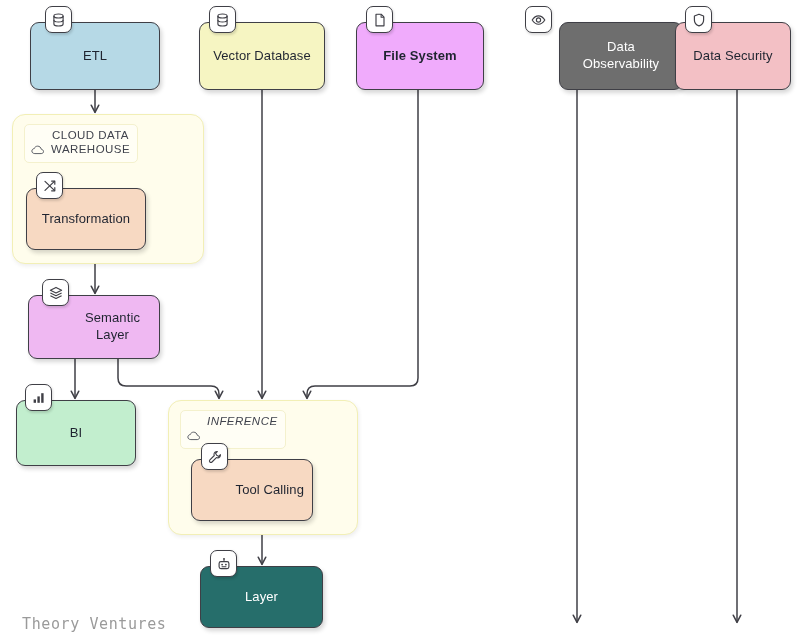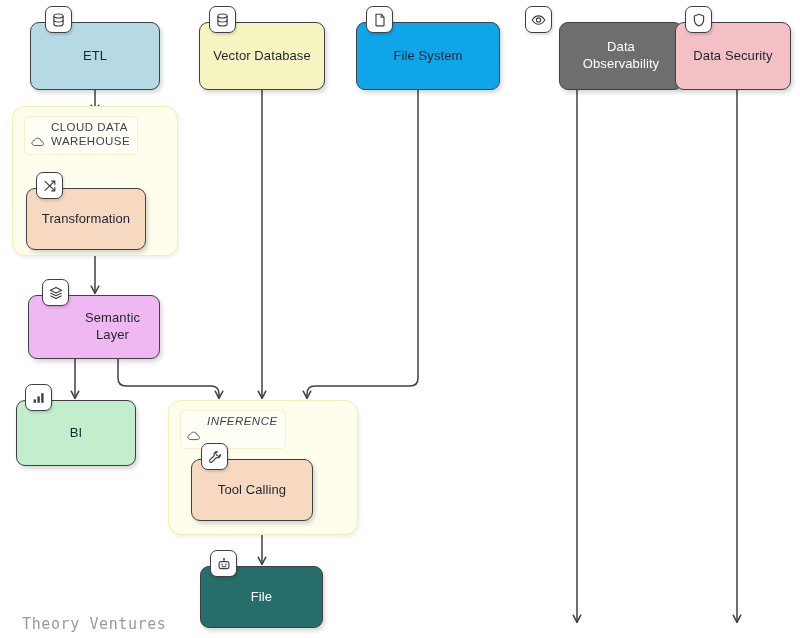--- a/index.html
+++ b/index.html
@@ -136,21 +136,21 @@
       <path d="M418,90 L418,378 Q418,386 410,386 L315,386 Q307,386 307,394 L307,398" marker-end="url(#ah)"></path>
 
       <path d="M262,535 L262,564" marker-end="url(#ah)"></path>
 
       <path d="M577,90 L577,622" marker-end="url(#ah)"></path>
 
       <path d="M737,90 L737,622" marker-end="url(#ah)"></path>
     </g>
   </svg>
 
-  <div class="group" style="left:12px; top:106px; width:166px; height:150px;">
+  <div class="group" style="left:12px; top:114px; width:192px; height:150px;text-align:center;">
     <div class="group-title">
       <span class="cloud-ic">
         <svg width="14" height="10" viewBox="0 0 16 11">
           <path d="M4.4,9.6 C2.3,9.6 1,8.3 1,6.7 C1,5.2 2.2,4 3.7,3.9 C4.2,2.2 5.8,1.1 7.6,1.1 C9.7,1.1 11.4,2.6 11.7,4.6 C13.2,4.8 14.3,6 14.3,7.3 C14.3,8.6 13.2,9.6 11.7,9.6 Z" fill="none" stroke="#50535c" stroke-width="1.05" stroke-linejoin="round"></path>
         </svg>
       </span>
       <span>CLOUD DATA
 WAREHOUSE</span>
     </div>
   </div>
@@ -181,21 +181,21 @@
     <span class="label">Vector Database</span>
   </div>
   <div class="badge" style="left:209px; top:6px;">
     <svg width="13" height="14" viewBox="0 0 13 14">
       <ellipse cx="6.5" cy="3" rx="4.6" ry="2" fill="none" stroke="#3f3f46" stroke-width="1.15"></ellipse>
       <path d="M1.9,3 V11 C1.9,12.1 3.9,13 6.5,13 C9.1,13 11.1,12.1 11.1,11 V3" fill="none" stroke="#3f3f46" stroke-width="1.15"></path>
       <path d="M1.9,7 C1.9,8.1 3.9,9 6.5,9 C9.1,9 11.1,8.1 11.1,7" fill="none" stroke="#3f3f46" stroke-width="1.05"></path>
     </svg>
   </div>
 
-  <div class="node" style="left:356px; top:22px; width:144px; height:68px; background:#0ea5e9;">
+  <div class="node" style="left:356px; top:22px; width:128px; height:68px; background:#f0abfc;font-weight:bold;">
     <span class="label">File System</span>
   </div>
   <div class="badge" style="left:366px; top:6px;">
     <svg width="12" height="14" viewBox="0 0 12 14">
       <path d="M2,1.2 H7.2 L10,4.2 V12.8 H2 Z" fill="none" stroke="#3f3f46" stroke-width="1.15" stroke-linejoin="round"></path>
       <path d="M7.1,1.3 V4.3 H10" fill="none" stroke="#3f3f46" stroke-width="1.05" stroke-linejoin="round"></path>
     </svg>
   </div>
 
   <div class="node" style="left:515px; top:22px; width:124px; height:68px; background:#6e6e6e; color:#ffffff;margin-left:44px;">
@@ -245,31 +245,31 @@
     <span class="label">BI</span>
   </div>
   <div class="badge" style="left:25px; top:384px;">
     <svg width="13" height="13" viewBox="0 0 13 13">
       <rect x="1.6" y="8.4" width="2.4" height="3.4" fill="#3f3f46"></rect>
       <rect x="5.4" y="5.4" width="2.4" height="6.4" fill="#3f3f46"></rect>
       <rect x="9.2" y="2.2" width="2.4" height="9.6" fill="#3f3f46"></rect>
     </svg>
   </div>
 
-  <div class="node" style="left:191px; top:459px; width:122px; height:62px; background:#f7d9c2;">
+  <div class="node" style="left:191px; top:459px; width:122px; height:62px; background:#f7d9c2;justify-content:flex-end;">
     <span class="label">Tool Calling</span>
   </div>
   <div class="badge" style="left:201px; top:443px;">
     <svg width="14" height="14" viewBox="0 0 14 14">
       <path d="M9.3,1.5 C7.6,1.2 6,2.5 6,4.2 C6,4.7 6.1,5.1 6.3,5.5 L1.9,9.9 C1.3,10.5 1.3,11.4 1.9,12 C2.5,12.6 3.4,12.6 4,12 L8.4,7.6 C8.8,7.8 9.2,7.9 9.7,7.9 C11.4,7.9 12.7,6.3 12.4,4.6 L10.6,6.4 L8.7,5.2 L7.5,3.3 Z" fill="none" stroke="#3f3f46" stroke-width="1.1" stroke-linejoin="round"></path>
     </svg>
   </div>
 
   <div class="node" style="left:200px; top:566px; width:123px; height:62px; background:#266e6b; color:#ffffff;">
-    <span class="label">File</span>
+    <span class="label">Layer</span>
   </div>
   <div class="badge" style="left:210px; top:550px;">
     <svg width="14" height="14" viewBox="0 0 14 14">
       <circle cx="7" cy="2" r="1" fill="#3f3f46"></circle>
       <path d="M7,3 V4.6" stroke="#3f3f46" stroke-width="1.05" fill="none"></path>
       <rect x="2.1" y="4.6" width="9.8" height="7" rx="1.8" fill="none" stroke="#3f3f46" stroke-width="1.15"></rect>
       <circle cx="5.1" cy="7.6" r="0.9" fill="#3f3f46"></circle>
       <circle cx="8.9" cy="7.6" r="0.9" fill="#3f3f46"></circle>
       <path d="M5,9.7 H9" stroke="#3f3f46" stroke-width="1.05" fill="none" stroke-linecap="round"></path>
     </svg>

